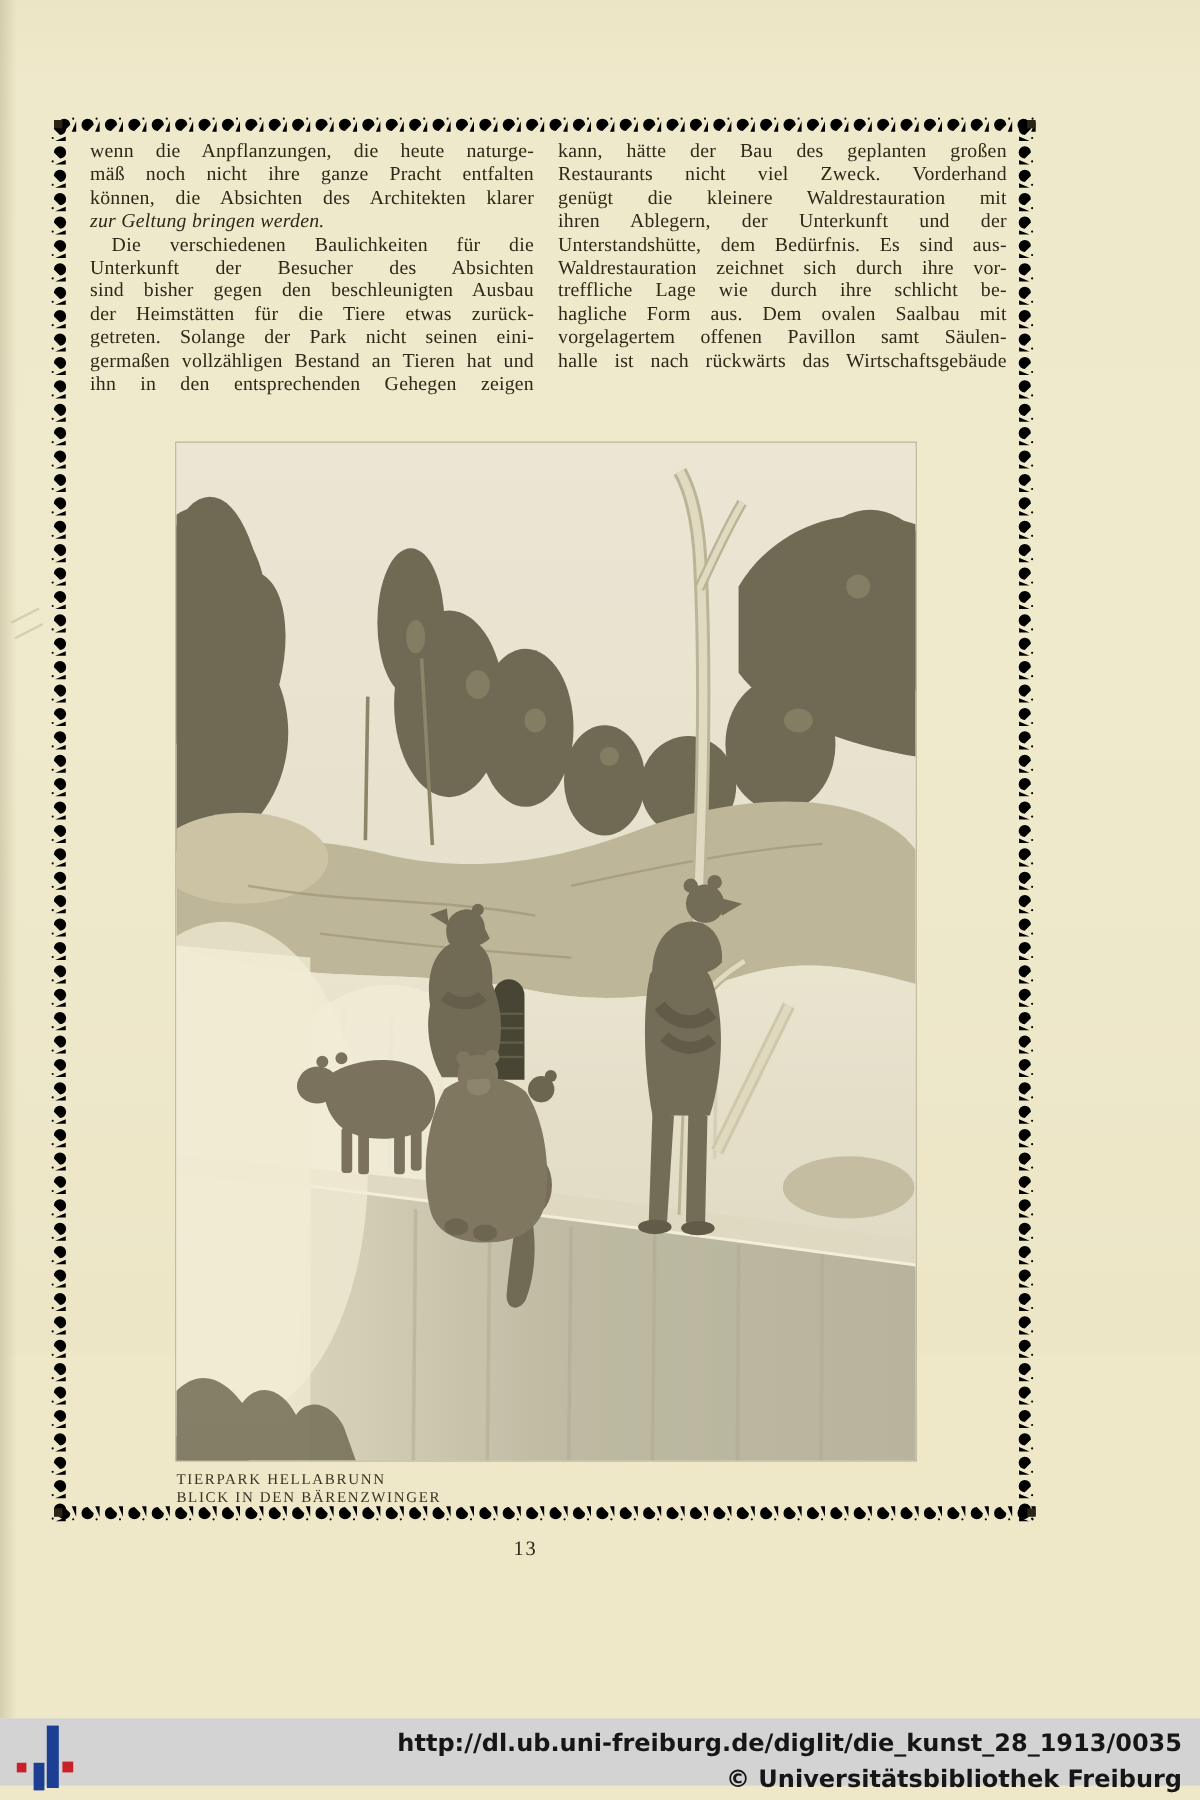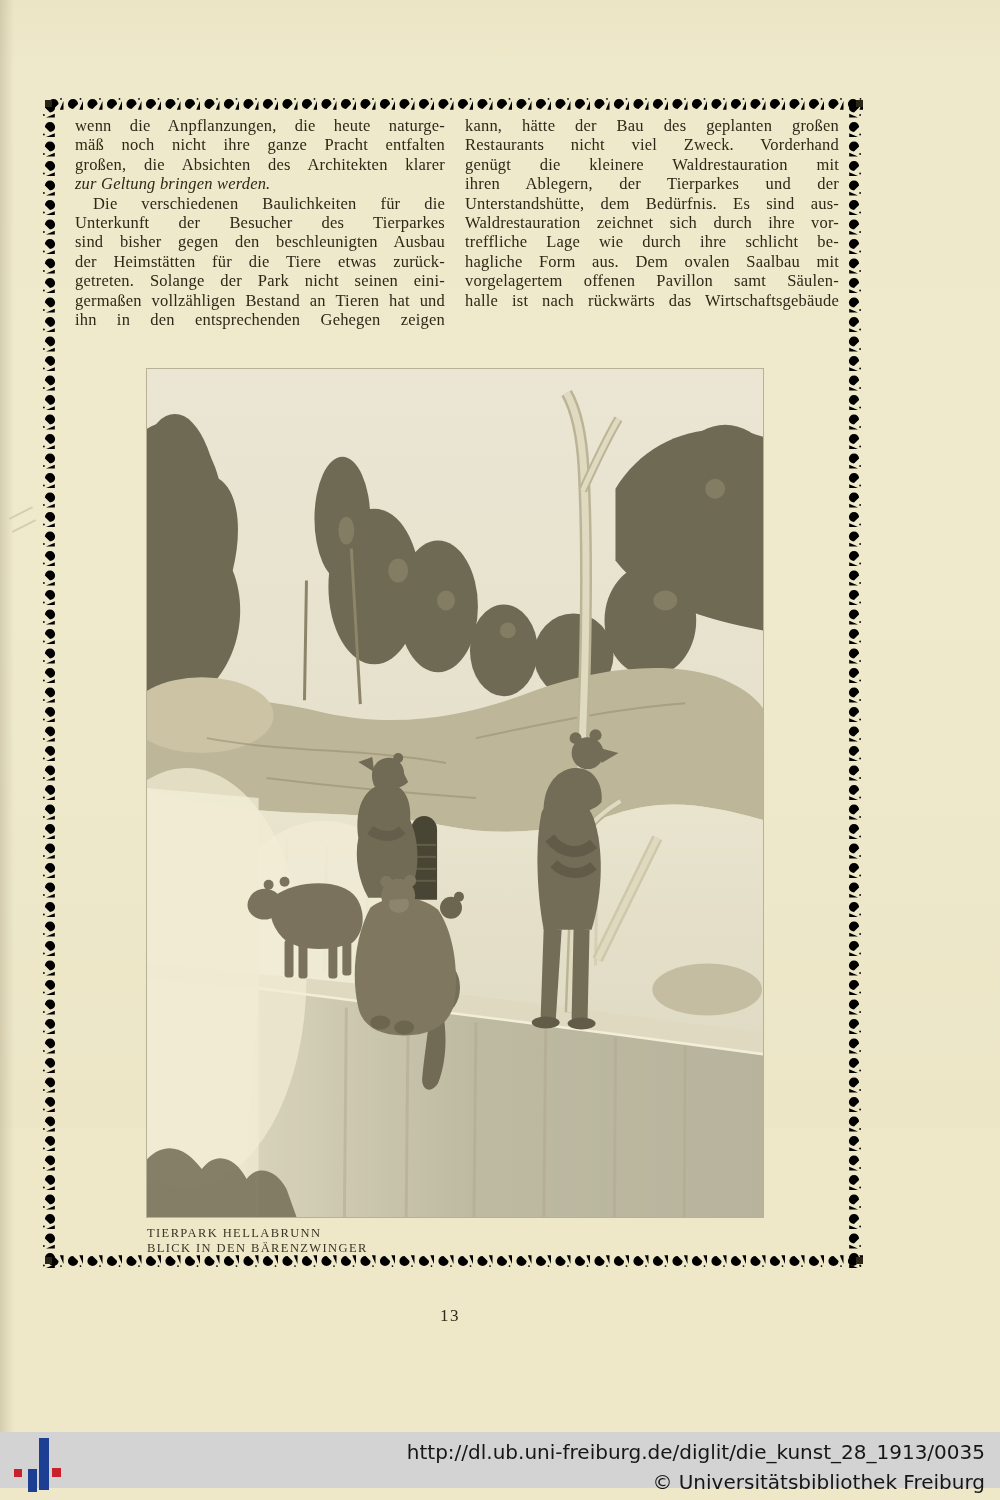--- a/index.html
+++ b/index.html
@@ -31,32 +31,32 @@
 
   
   .photo{position:absolute;left:146px;top:368px;width:618px;height:850px;
          border:1px solid #b8b198;box-sizing:border-box;}
   .photo svg{display:block;width:100%;height:100%;}
 
   
   .captions{position:absolute;left:147px;top:1226px;width:618px;display:flex;
             justify-content:space-between;font-size:12.5px;letter-spacing:1.4px;
             color:#3a3425;flex-direction:column;}
-  .pagenum{position:absolute;left:40px;top:1281px;width:820px;text-align:center;
-           font-size:17px;letter-spacing:1.5px;color:var(--ink,#2d2818);margin-top:25px;}
+  .pagenum{position:absolute;left:28px;top:1281px;width:820px;text-align:center;
+           font-size:17px;letter-spacing:1.5px;color:var(--ink,#2d2818);}
 
   
   .pencil{position:absolute;left:8px;top:512px;width:34px;height:30px;opacity:.65;}
   .pencil .pm{position:absolute;width:26px;height:2px;background:#c6c0a4;
               transform:rotate(-27deg);}
   .pencil .pm:nth-child(2){top:13px;left:3px;}
 
   
   .footer{position:absolute;left:0;top:1432px;width:1000px;height:56px;
-          background:var(--footer_bg,#d3d3d3);}
+          background:var(--footer_bg,#d3d3d3);font-weight:bold;}
   .logo{position:absolute;left:14px;top:6px;width:50px;height:56px;}
   .logo span{position:absolute;display:block;}
   .l-red1{left:0;top:31px;width:8px;height:8px;background:var(--logo_red,#c9202c);}
   .l-blue1{left:14px;top:31px;width:9px;height:23px;background:var(--logo_blue,#1c3f94);}
   .l-blue2{left:25px;top:0;width:10px;height:52px;background:var(--logo_blue,#1c3f94);}
   .l-red2{left:38px;top:30px;width:9px;height:9px;background:var(--logo_red,#c9202c);}
   .footer-text{position:absolute;right:15px;top:8px;text-align:right;
                font-family:"DejaVu Sans",sans-serif;color:#161616;}
   .furl{font-size:20px;line-height:24px;}
   .fcopy{font-size:20px;line-height:24px;margin-top:6px;}
@@ -297,35 +297,35 @@
       <use href="#orn-v" y="1150.5"></use>
     </svg>
   <div class="csq" style="left:45px;top:100px"></div>
   <div class="csq" style="left:856px;top:100px"></div>
   <div class="csq" style="left:45px;top:1257px"></div>
   <div class="csq" style="left:856px;top:1257px"></div>
 
   <div class="col col-left">
       <div class="tline">wenn die Anpflanzungen, die heute naturge-</div>
       <div class="tline">mäß noch nicht ihre ganze Pracht entfalten</div>
-      <div class="tline">großen, die Absichten des Architekten klarer</div>
+      <div class="tline">können, die Absichten des Architekten klarer</div>
       <div class="tline noj">zur Geltung bringen werden.</div>
       <div class="tline ind">Die verschiedenen Baulichkeiten für die</div>
-      <div class="tline">Unterkunft der Besucher des Tierparkes</div>
+      <div class="tline">Unterkunft der Besucher des Absichten</div>
       <div class="tline">sind bisher gegen den beschleunigten Ausbau</div>
       <div class="tline">der Heimstätten für die Tiere etwas zurück-</div>
       <div class="tline">getreten. Solange der Park nicht seinen eini-</div>
       <div class="tline">germaßen vollzähligen Bestand an Tieren hat und</div>
       <div class="tline">ihn in den entsprechenden Gehegen zeigen</div>
     </div>
   <div class="col col-right">
       <div class="tline">kann, hätte der Bau des geplanten großen</div>
       <div class="tline">Restaurants nicht viel Zweck. Vorderhand</div>
       <div class="tline">genügt die kleinere Waldrestauration mit</div>
-      <div class="tline">ihren Ablegern, der Tierparkes und der</div>
+      <div class="tline">ihren Ablegern, der Unterkunft und der</div>
       <div class="tline">Unterstandshütte, dem Bedürfnis. Es sind aus-</div>
       <div class="tline">Waldrestauration zeichnet sich durch ihre vor-</div>
       <div class="tline">treffliche Lage wie durch ihre schlicht be-</div>
       <div class="tline">hagliche Form aus. Dem ovalen Saalbau mit</div>
       <div class="tline">vorgelagertem offenen Pavillon samt Säulen-</div>
       <div class="tline">halle ist nach rückwärts das Wirtschaftsgebäude</div>
     </div>
 
   <div class="photo">
     <svg viewBox="0 0 618 850" preserveAspectRatio="none">

